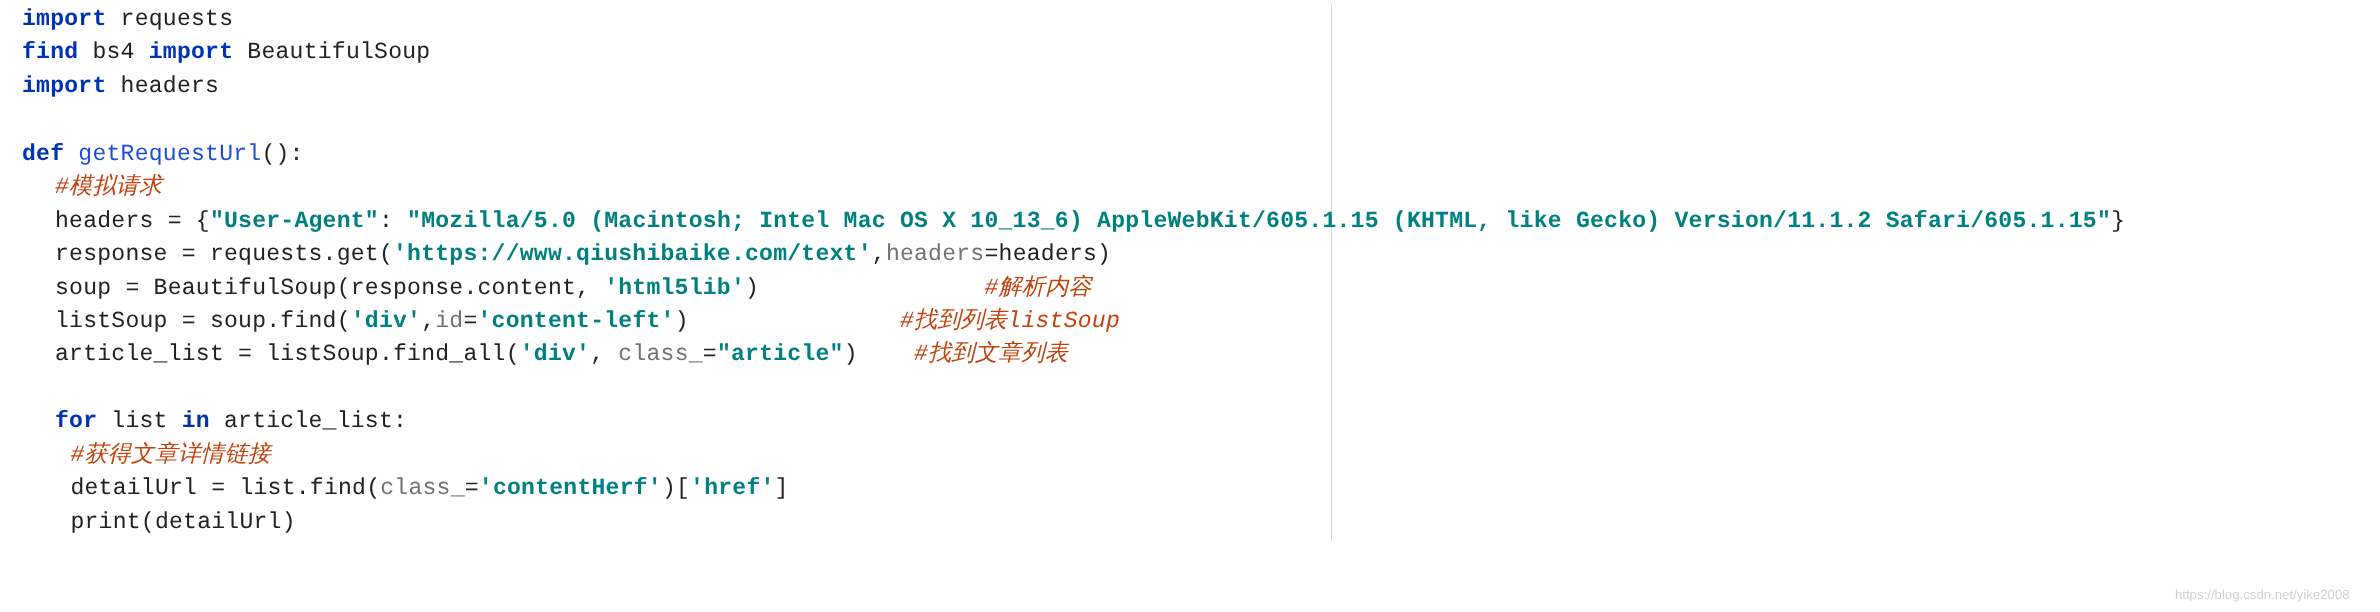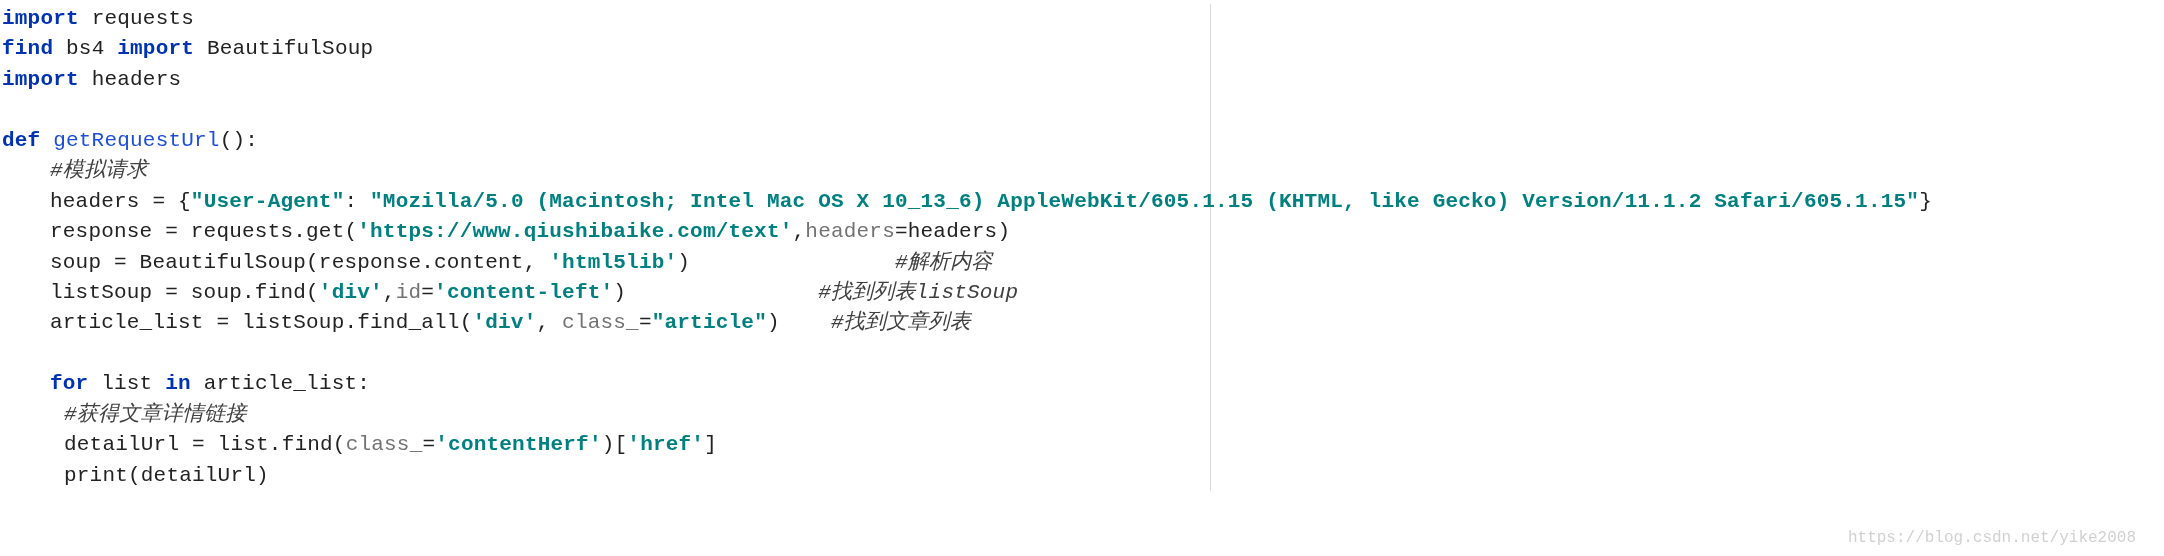--- a/index.html
+++ b/index.html
@@ -9,51 +9,51 @@
       line-height: 1.45;
       background: #ffffff;
       color: #222222;
       padding: 4px 0;
       white-space: nowrap;
       letter-spacing: 0.2px;
       overflow-x: auto;
     }
     .line {
       display: block;
-      padding-left: 2px;
+      padding-left: 20px;
       position: relative;
     }
     .kw { color: #0033b3; font-weight: bold; }
     .kw-dim { color: #9d9d9d; font-weight: bold; }
     .ident { color: #222; }
     .dim { color: #9d9d9d; }
     .str { color: #008080; font-weight: bold; }
     .param { color: #737373; }
     .funcname { color: #1d4ed8; font-weight: normal; }
-    .comment { color: #404040; font-style: italic; }
+    .comment { color: #c2410c; font-style: italic; }
     .op { color: #222; }
     .indent1 { padding-left: 50px; }
     .indent2 { padding-left: 64px; }
     .vline {
       position: absolute;
       left: 1210px;
       top: 0;
       bottom: 0;
       width: 1px;
       background: #d8d8d8;
       pointer-events: none;
     }
     .vline-wrap { position: relative; min-height: 100%; }
     .watermark {
       position: fixed;
       right: 28px;
       bottom: 6px;
       color: rgba(120,120,120,0.35);
-      font-size: 16px;
-      font-family: Liberation Mono, monospace;
+      font-size: 12px;
+      font-family: Liberation Sans, sans-serif;
       letter-spacing: 0;
     }
     .tab { white-space: pre; }
   </style>
 </head>
 <body>
 
 <div class="vline-wrap">
 <div class="vline"></div>
 

